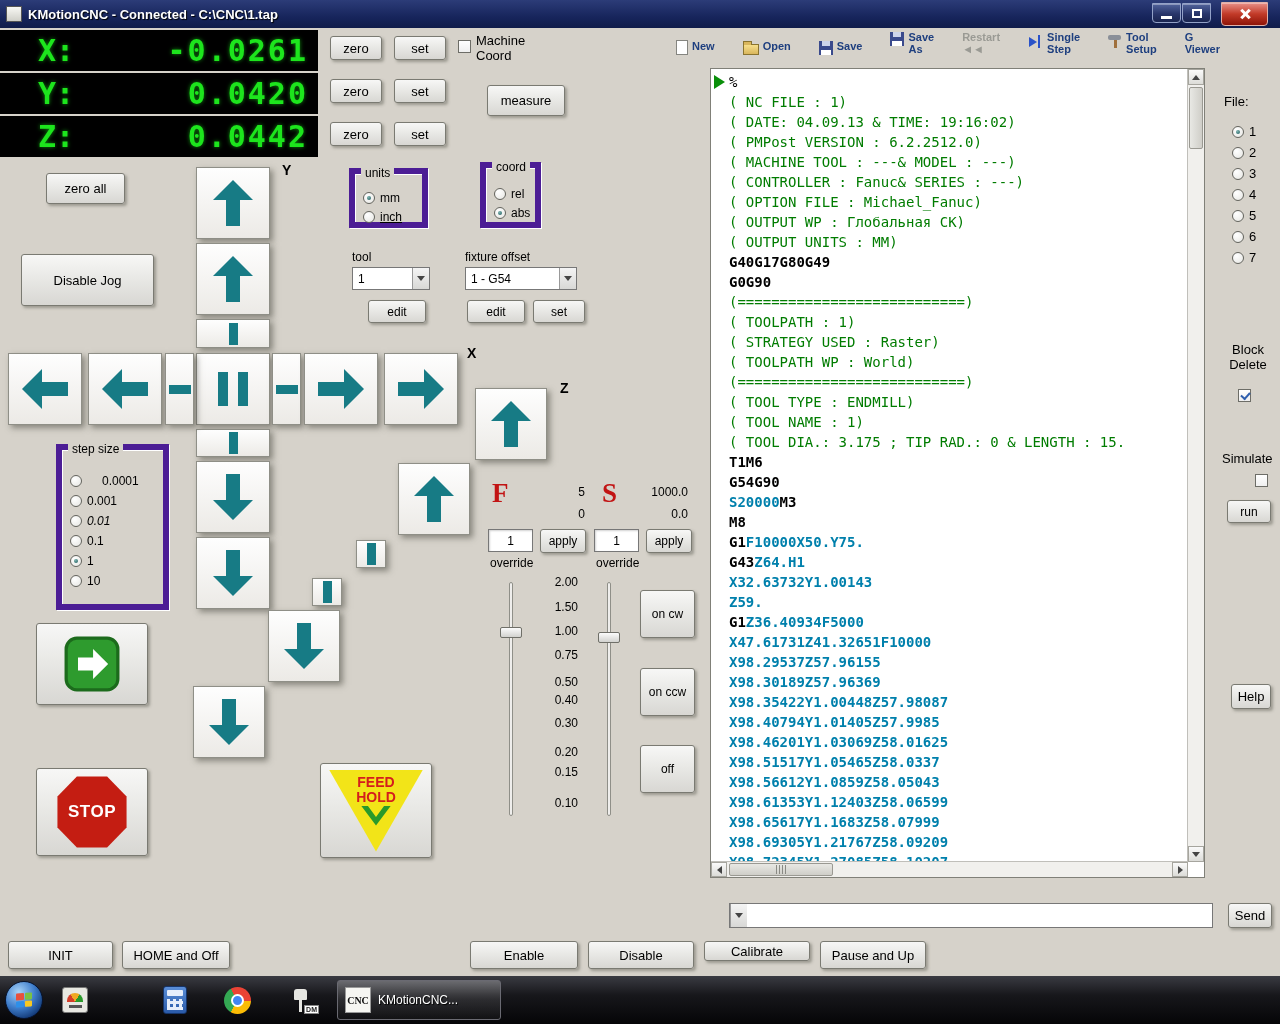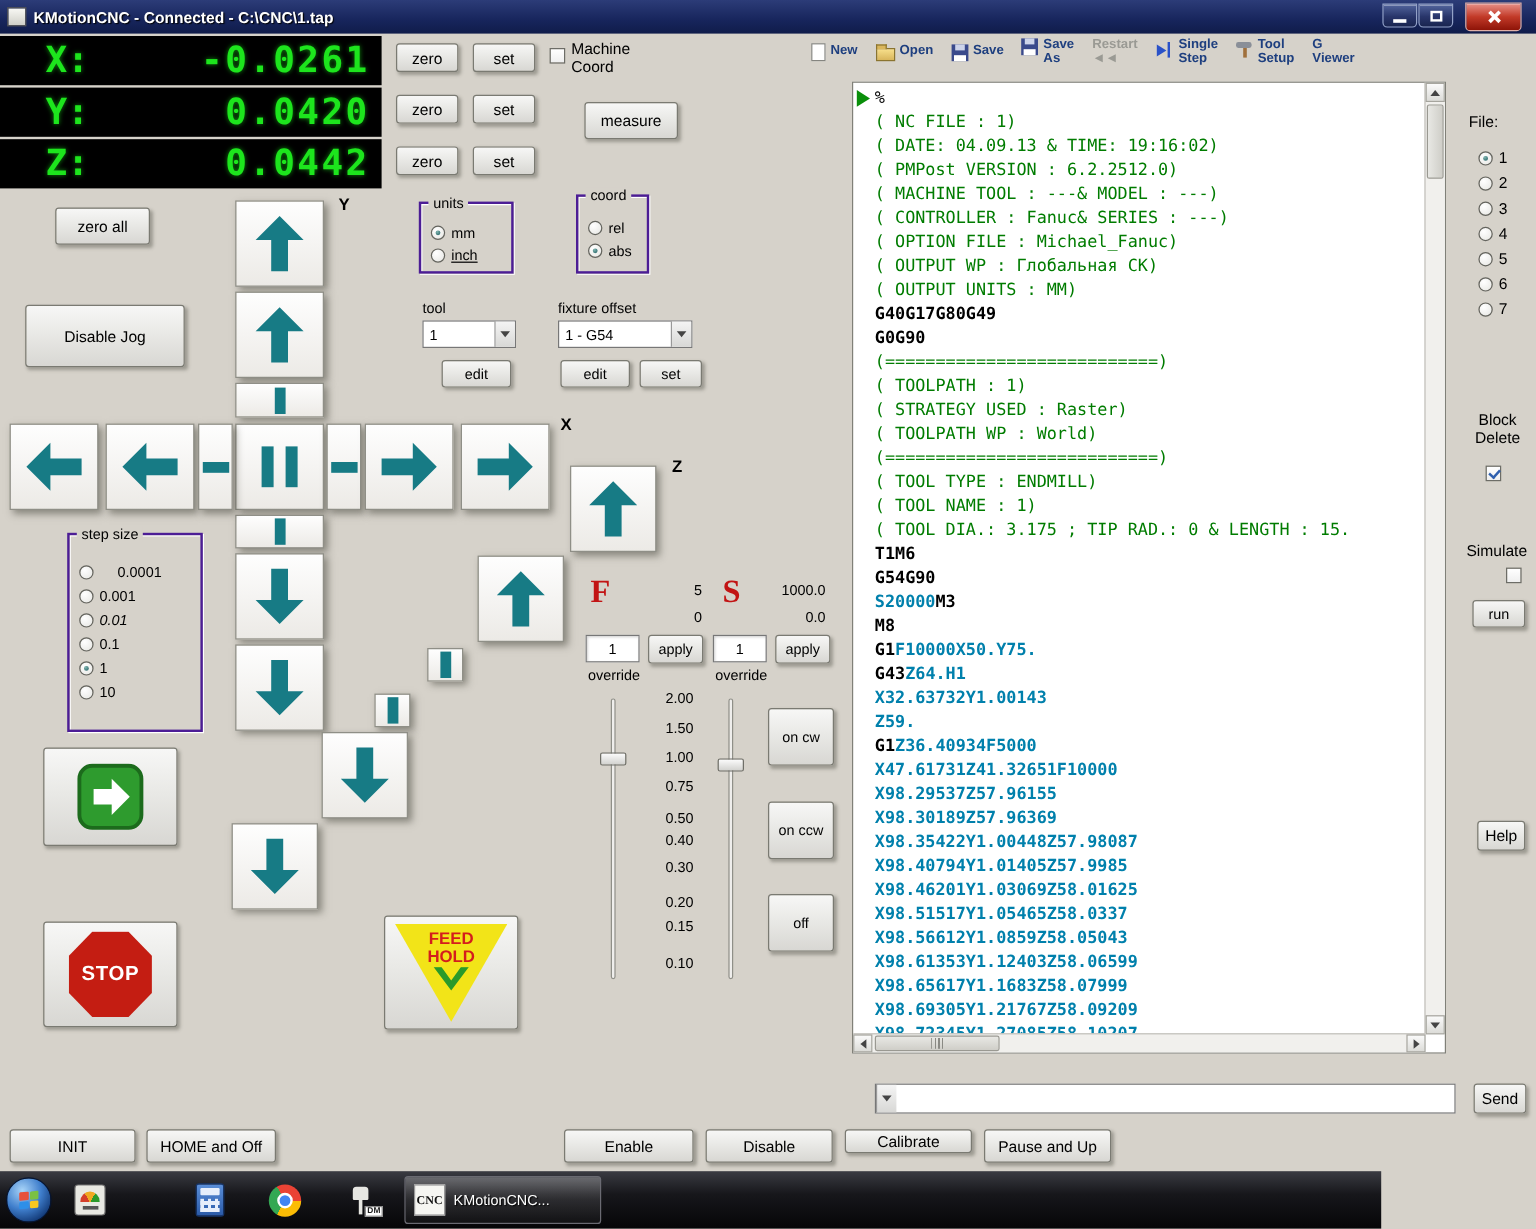--- a/index.html
+++ b/index.html
@@ -28,21 +28,21 @@
 
 .btn{position:absolute;background:linear-gradient(#f7f7f6,#e9e9e6 45%,#d8d7d3);border:1px solid #7a7a72;border-radius:3px;display:flex;align-items:center;justify-content:center;font-size:13px;box-shadow:2px 2px 3px rgba(70,70,60,.4);cursor:default;text-align:center}
 .btn.small{font-size:12px}
 .jog{position:absolute;background:linear-gradient(#fefefe,#eceae6);border:1px solid #8f8f87;box-shadow:3px 3px 6px rgba(60,60,50,.5);display:flex;align-items:center;justify-content:center}
 .pbar{width:10px;height:34px;background:#177b85;margin:0 5px}
 .tick-bar-v{width:9px;height:22px;background:#177b85}
 .tick-bar-h{width:22px;height:9px;background:#177b85}
 .axis-label{position:absolute;font-size:14px;font-weight:bold}
 
 
-.fieldset{position:absolute;border:2px solid #4c1d95;box-shadow:inset 1px 1px 0 #fff,1px 1px 0 #fff}
+.fieldset{position:absolute;border:6px solid #4c1d95;box-shadow:inset 1px 1px 0 #fff,1px 1px 0 #fff}
 .fs-label{position:absolute;top:-8px;left:6px;background:#d6d2ca;padding:0 4px;font-size:12px}
 .rrow{display:flex;align-items:center;gap:5px;font-size:12px}
 .radio{width:12px;height:12px;border-radius:50%;border:1px solid #64645e;background:radial-gradient(circle at 35% 30%,#fff,#e6e6e2);position:relative;flex:none}
 .radio.sel::after{content:"";position:absolute;inset:3px;border-radius:50%;background:radial-gradient(circle at 35% 30%,#7fb5b0,#1c5a5e)}
 .checkbox{width:13px;height:13px;background:linear-gradient(#fff,#efefef);border:1px solid #6d6d67;position:relative;display:inline-block;flex:none}
 .checkbox.checked::after{content:"";position:absolute;left:2px;top:2px;width:7px;height:4px;border-left:2px solid #2f5fae;border-bottom:2px solid #2f5fae;transform:rotate(-48deg)}
 
 
 .combo{position:absolute;background:#fff;border:1px solid #777;display:flex;align-items:center}
 .combo-text{flex:1;font-size:12px;padding-left:5px;overflow:hidden;white-space:nowrap}
@@ -63,21 +63,21 @@
 .scale-col{position:absolute;width:44px;height:250px}
 .scale-label{position:absolute;right:0;font-size:12px}
 
 
 .stop-octagon{width:72px;height:74px;background:#c41d12;clip-path:polygon(29% 2%,71% 2%,98% 29%,98% 71%,71% 98%,29% 98%,2% 71%,2% 29%);display:flex;align-items:center;justify-content:center;color:#fff;font-weight:bold;font-size:17px;letter-spacing:.5px}
 .fh-tri{width:94px;height:82px;background:#f2e418;clip-path:polygon(0 0,100% 0,50% 100%);display:flex;flex-direction:column;align-items:center;padding-top:5px}
 .fh-text{color:#d41d1d;font-weight:bold;font-size:14px;line-height:15px;text-align:center}
 .fh-v{width:30px;height:20px;margin-top:1px;background:#2a9a2a;clip-path:polygon(0 0,22% 0,50% 58%,78% 0,100% 0,50% 100%)}
 
 
-.toolbar{position:absolute;left:676px;top:31px;display:flex;gap:15px;align-items:center}
+.toolbar{position:absolute;left:676px;top:31px;display:flex;gap:28px;align-items:flex-end}
 .tbitem{display:flex;gap:4px;align-items:flex-start}
 .tblabel{font-size:11px;font-weight:bold;color:#1e3f7f;line-height:12px;white-space:nowrap}
 .tbitem.disabled .tblabel{color:#9a9a94}
 .tbicon{display:inline-block;position:relative;flex:none}
 .tbicon-new{width:12px;height:15px;background:#fff;border:1px solid #858580}
 .tbicon-open{width:16px;height:11px;background:linear-gradient(#f7df8b,#d9b65c);border:1px solid #8a7430;margin-top:4px;position:relative}
 .tbicon-open::before{content:"";position:absolute;top:-4px;left:-1px;width:7px;height:3px;background:#d9b65c;border:1px solid #8a7430;border-bottom:none}
 .tbicon-save,.tbicon-save-as{width:14px;height:14px;background:#3a4a8c;margin-top:1px}
 .tbicon-save::before,.tbicon-save-as::before{content:"";position:absolute;top:0;left:3px;width:8px;height:5px;background:#cdd4ea}
 .tbicon-save::after,.tbicon-save-as::after{content:"";position:absolute;bottom:0;left:2px;width:10px;height:5px;background:#fff}
@@ -102,21 +102,21 @@
 .sbtn{position:absolute;background:linear-gradient(#fafafa,#dcdcd8);border:1px solid #a6a59e;display:flex;align-items:center;justify-content:center}
 .vthumb{position:absolute;left:1px;top:18px;width:14px;height:62px;background:linear-gradient(90deg,#e8e8e4,#cfcec8);border:1px solid #9a9992;border-radius:2px}
 .hthumb{position:absolute;left:18px;top:1px;width:104px;height:13px;background:linear-gradient(#e8e8e4,#cfcec8);border:1px solid #9a9992;border-radius:2px;display:flex;align-items:center;justify-content:center}
 .hgrip{width:10px;height:9px;background:repeating-linear-gradient(90deg,#8a8a84 0 1px,transparent 1px 3px)}
 
 
 .panel-label{position:absolute;font-size:13px}
 .file-group .rrow{margin:6px 0;font-size:13px}
 
 
-.taskbar{position:absolute;left:0;top:976px;width:1151px;height:48px;background:linear-gradient(#3a3b42,#17171b 40%,#050507);display:flex;align-items:center}
+.taskbar{position:absolute;left:0;top:976px;width:1280px;height:48px;background:linear-gradient(#3a3b42,#17171b 40%,#050507);display:flex;align-items:center}
 .start-orb{width:38px;height:38px;border-radius:50%;background:radial-gradient(circle at 35% 28%,#a8d4f8 0%,#3f7ecc 45%,#143c7a 78%,#0a2050 100%);border:1px solid #061430;margin:0 10px 0 5px;display:flex;align-items:center;justify-content:center;flex:none}
 .win-flag{width:16px;height:14px;display:grid;grid-template-columns:1fr 1fr;grid-template-rows:1fr 1fr;gap:1px;transform:skewY(-5deg)}
 .win-flag div{border-radius:1px}
 .tbar-slot{width:44px;height:40px;display:flex;align-items:center;justify-content:center;flex:none}
 .meter-icon{width:26px;height:26px;background:#e8e8e2;border:1px solid #777;border-radius:3px;position:relative}
 .meter-icon::before{content:"";position:absolute;left:4px;top:5px;width:16px;height:9px;border-radius:8px 8px 0 0;background:conic-gradient(from -90deg at 50% 100%,#d43e2a 0 60deg,#f0a822 0 120deg,#2a9a2a 0 180deg,transparent 0)}
 .meter-icon::after{content:"";position:absolute;left:6px;bottom:4px;width:13px;height:3px;background:#555}
 .calc-icon{width:24px;height:28px;background:linear-gradient(#5a8ed8,#2a5aa8);border-radius:3px;position:relative;border:1px solid #16356a}
 .calc-icon::before{content:"";position:absolute;top:3px;left:3px;right:3px;height:6px;background:#e6eefb;border-radius:1px}
 .calc-icon::after{content:"";position:absolute;left:3px;right:3px;top:12px;bottom:3px;background:repeating-linear-gradient(0deg,#e6eefb 0 3px,transparent 3px 6px),repeating-linear-gradient(90deg,#e6eefb 0 3px,transparent 3px 6px)}

